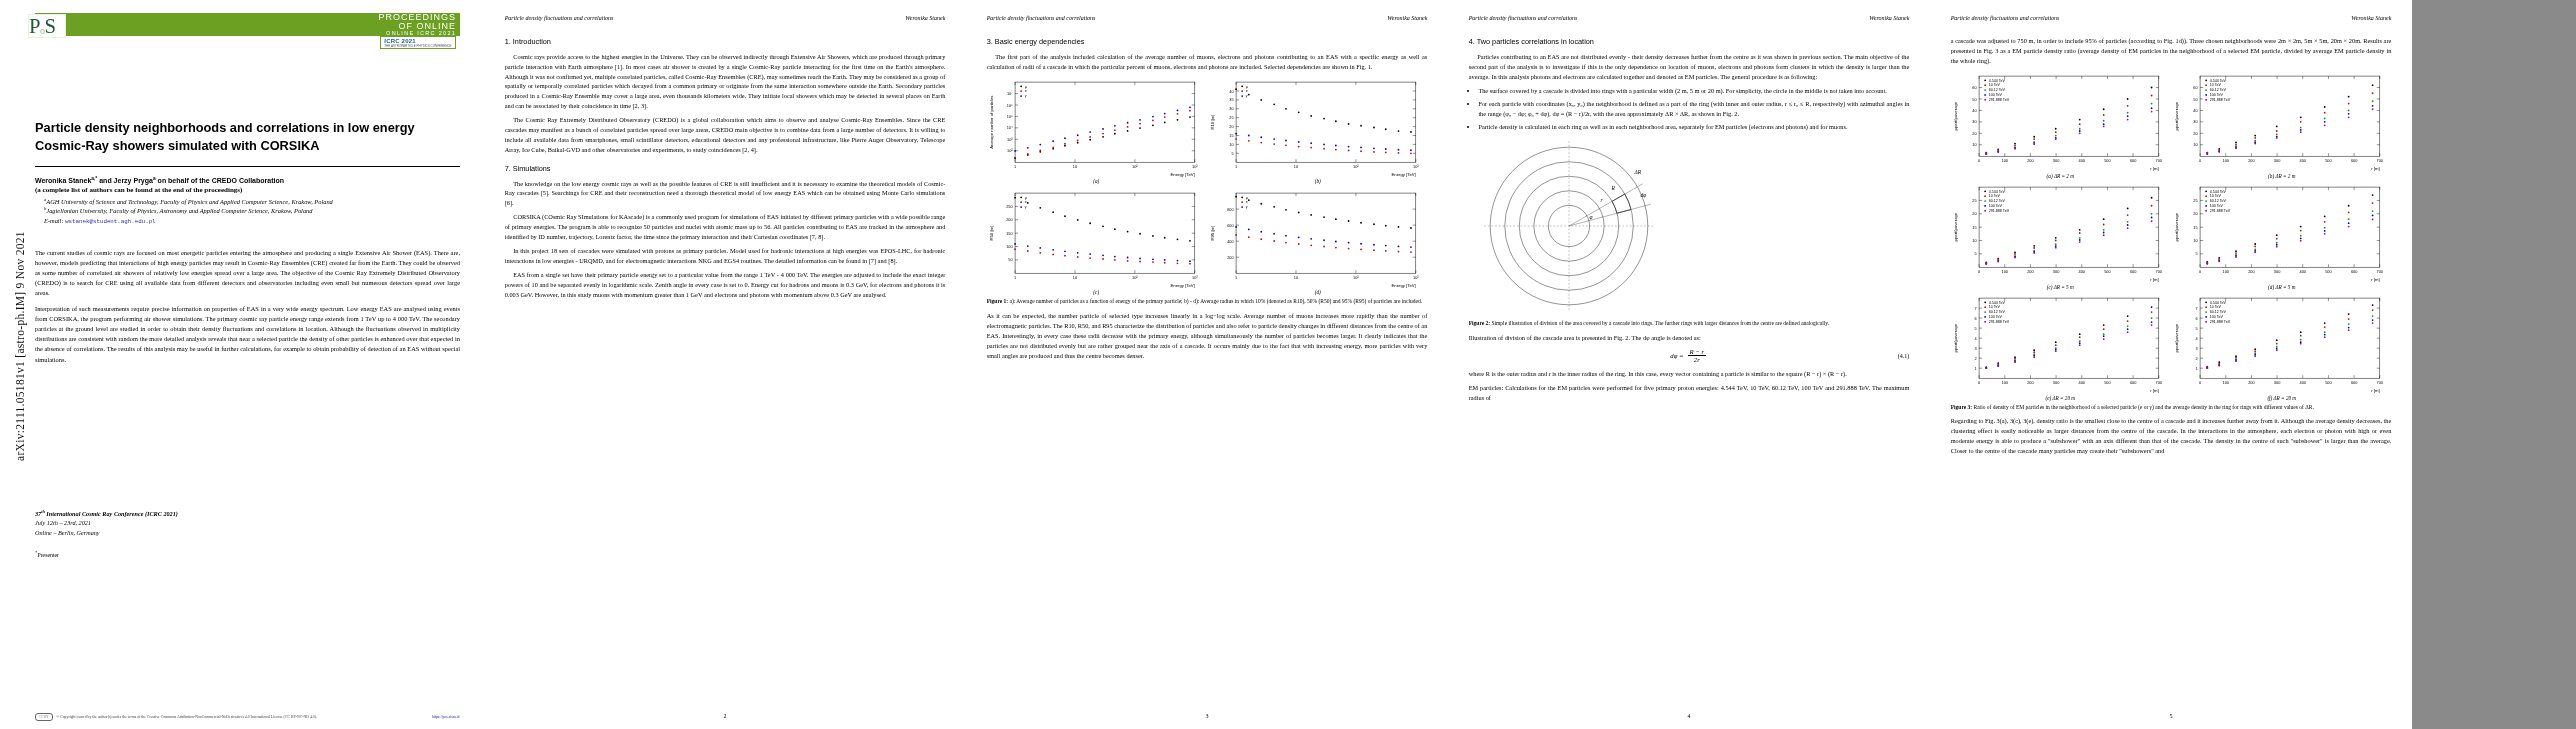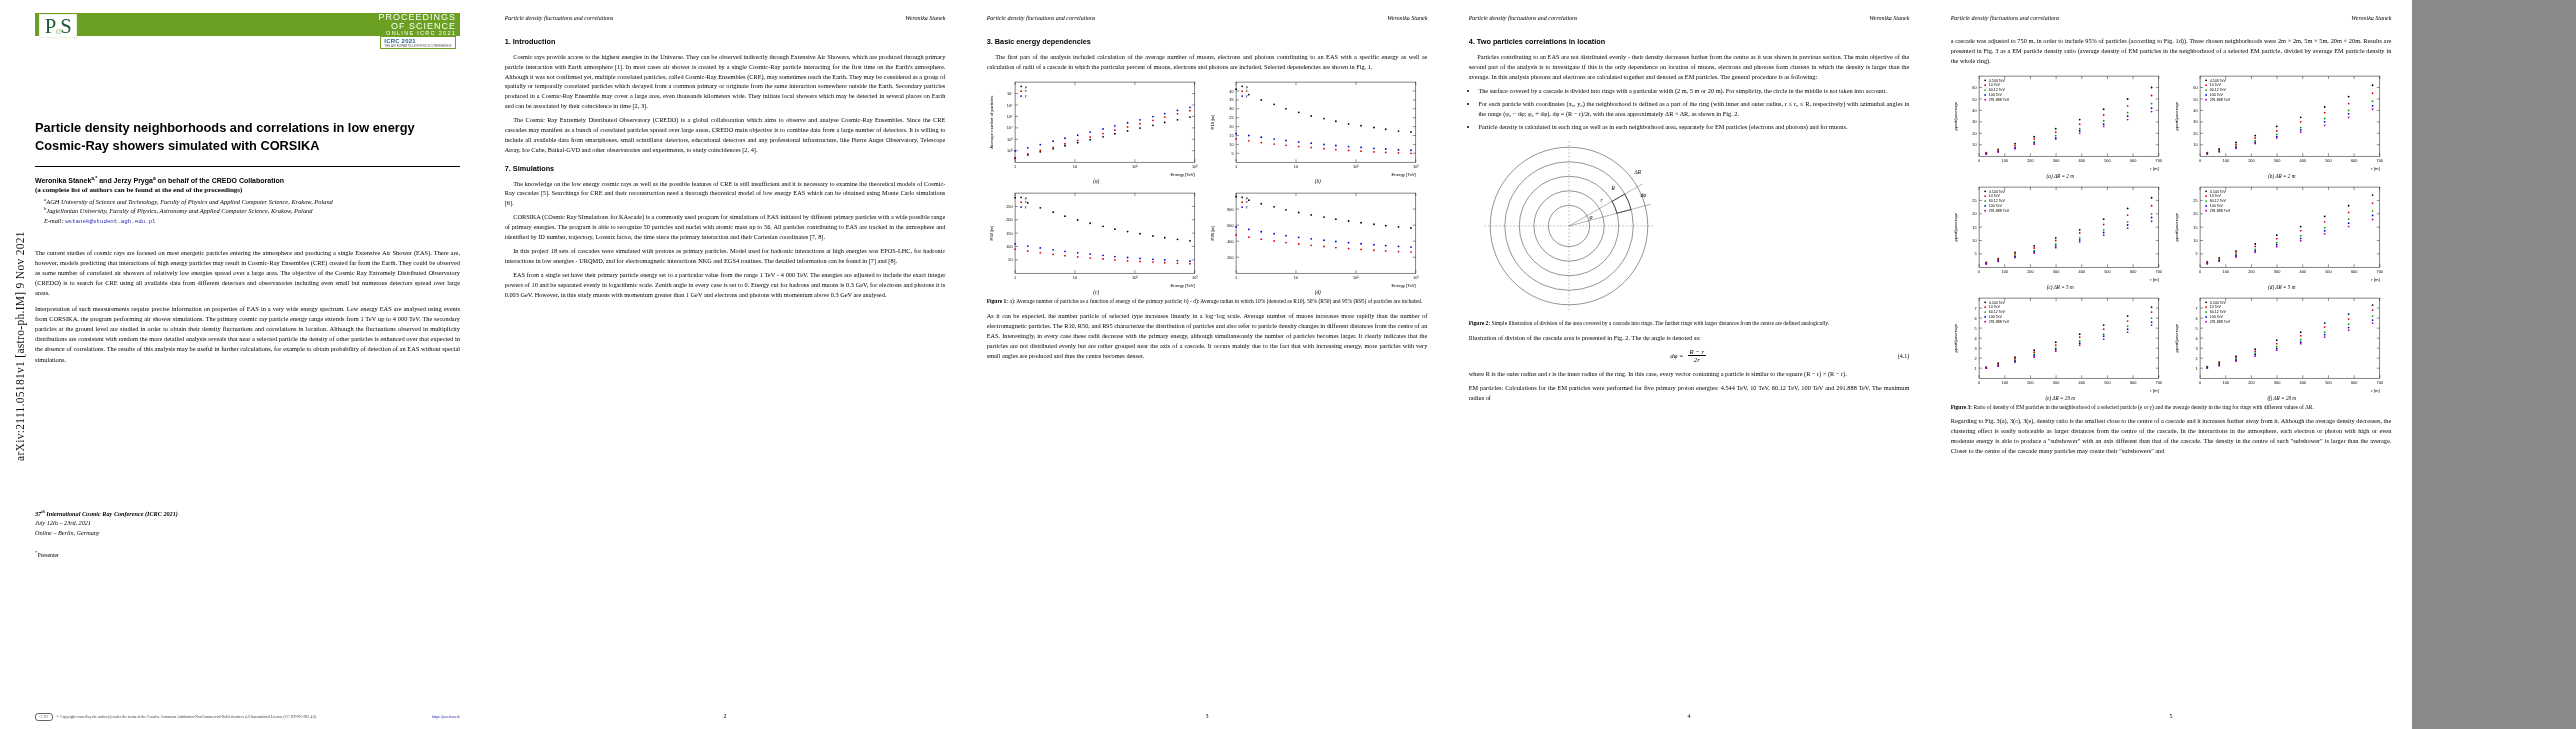--- a/index.html
+++ b/index.html
@@ -6,22 +6,22 @@
   body{font-family:"Liberation Serif",serif;}
   #sheet{width:2576px;height:729px;background:#8a8a8a;position:relative;overflow:hidden;display:flex;}
   .page{background:#ffffff;position:relative;flex:0 0 auto;box-sizing:border-box;}
   .p1{width:484px;height:729px;}
   .pg{width:482px;height:729px;padding:14.6px 20.7px 11px 20.7px;box-sizing:border-box;}
   .arxiv-strip{position:absolute;left:0;top:0;width:28px;height:729px;}
   .arxiv-text{position:absolute;left:-193px;top:340px;width:425px;transform:rotate(-90deg);
      font-family:"Liberation Serif",serif;font-size:11.5px;color:#111;letter-spacing:0.3px;text-align:center;}
   
   .banner{position:absolute;left:35px;top:13.4px;width:425px;height:23px;background:#6ba023;}
-  .banner-logo{position:absolute;left:39px;top:14px;width:36px;height:22px;background:#fff;border:0.6px solid #e9f2dd;
-     display:flex;align-items:center;justify-content:center;}
+  .banner-logo{position:absolute;left:28px;top:14px;width:36px;height:22px;background:#fff;border:0.6px solid #e9f2dd;
+     display:flex;align-items:center;}
   .pos-glyph{font-family:"Liberation Serif",serif;font-size:20.7px;color:#1d5a33;line-height:1;font-weight:400;letter-spacing:-0.6px;}
   .pos-glyph i{font-style:normal;font-size:10.3px;color:#9fc27a;vertical-align:-0.6px;}
   .banner-right{position:absolute;left:77px;top:13.4px;width:384px;height:23px;color:#ffffff;
      display:flex;align-items:center;justify-content:flex-end;padding-right:4.9px;box-sizing:border-box;}
   .proc{font-family:"Liberation Sans",sans-serif;text-align:right;line-height:1.02;}
   .proc .l1{font-size:9px;letter-spacing:1px;}
   .proc .l2{font-size:9px;letter-spacing:1px;}
   .proc .l3{font-size:5.5px;letter-spacing:1.3px;}
   .icrc{position:absolute;right:4.9px;bottom:-12.8px;background:#fff;border:0.6px solid #6ba023;padding:0.6px 3.6px;
      font-family:"Liberation Sans",sans-serif;font-size:6px;color:#1b5e8a;font-weight:bold;letter-spacing:0.2px;}
@@ -52,21 +52,21 @@
   .license .lic-right{color:#2a2ab0;font-size:3.8px;}
   .cc{display:inline-block;width:16px;height:6px;border:0.4px solid #666;border-radius:3px;margin-right:2.4px;
       font-size:3px;text-align:center;line-height:6px;color:#666;}
   
   .runhead{display:flex;justify-content:space-between;font-family:"Liberation Serif",serif;font-style:italic;
      font-size:6px;padding-bottom:1.2px;}
   .runrule{border-top:0;height:6px;}
   .body{font-family:"Liberation Serif",serif;font-size:6.3px;line-height:1.56;text-align:justify;}
   .body p{margin:0 0 4.3px 0;text-indent:8.5px;}
   .body p.noind{text-indent:0;}
-  h2.sec{font-family:"Liberation Sans",sans-serif;font-size:7.3px;font-weight:bold;margin:9.7px 0 5.5px 0;}
+  h2.sec{font-family:"Liberation Sans",sans-serif;font-size:7.3px;font-weight:normal;margin:9.7px 0 5.5px 0;}
   .pageno{position:absolute;left:0;right:0;bottom:9.7px;text-align:center;font-family:"Liberation Serif",serif;font-size:6px;}
   .eqn{display:flex;align-items:center;justify-content:center;margin:4.9px 0 6px 0;font-family:"Liberation Serif",serif;
      font-size:6.7px;font-style:italic;position:relative;}
   .eqn .num{position:absolute;right:0;font-style:normal;font-size:6px;}
   .frac{display:inline-flex;flex-direction:column;align-items:center;vertical-align:middle;margin:0 1.8px;}
   .frac .n{border-bottom:0.6px solid #000;padding:0 1.8px;}
   .frac .d{padding:0 1.8px;}
   .caption{font-family:"Liberation Serif",serif;font-size:5.5px;line-height:1.45;text-align:justify;margin-top:3px;}
   .caption b{font-weight:bold;}
   ul.bul{margin:3.6px 0 3.6px 0;padding-left:9.7px;}
@@ -87,21 +87,21 @@
       <div class="arxiv-text">arXiv:2111.05181v1  [astro-ph.IM]  9 Nov 2021</div>
     </div>
 
     <div class="banner"></div>
     <div class="banner-logo">
       <span class="pos-glyph">P<i>o</i>S</span>
     </div>
     <div class="banner-right">
       <div class="proc">
         <div class="l1">PROCEEDINGS</div>
-        <div class="l2">OF SCIENCE</div>
+        <div class="l2">OF ONLINE</div>
         <div class="l3">ONLINE  ICRC 2021</div>
       </div>
       <div class="icrc">
         <span>ICRC 2021</span>
         <small>THE ASTROPARTICLE PHYSICS CONFERENCE</small>
       </div>
     </div>
 
     <div class="title">Particle density neighborhoods and correlations in low energy Cosmic-Ray showers simulated with CORSIKA</div>
     <div class="rule"></div>

